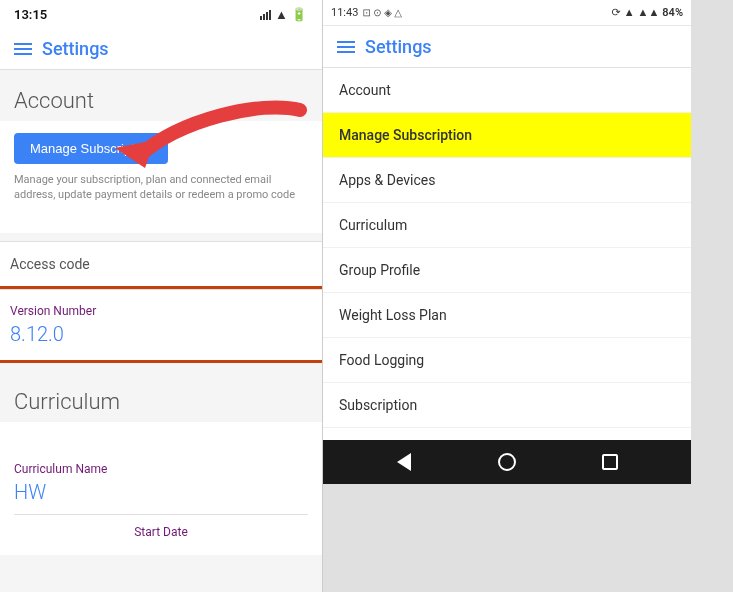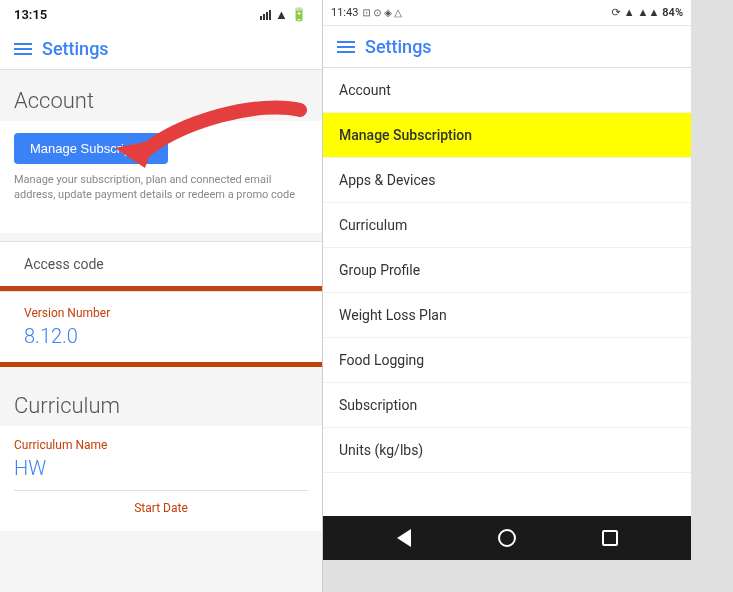--- a/index.html
+++ b/index.html
@@ -111,30 +111,30 @@
       margin-bottom: 18px;
     }
 
     .divider {
       height: 1px;
       background: #e0e0e0;
       margin: 0;
     }
 
     .list-item-left {
-      padding: 14px 24px;
+      padding: 14px 10px;
       font-size: 14px;
       color: #555;
       background: white;
-      border-bottom: 5px solid #c2410c;
+      border-bottom: 3px solid #c2410c;
     }
 
     .list-item-left .label {
       font-size: 12px;
-      color: #c2410c;
+      color: #701a75;
       margin-bottom: 4px;
     }
     .list-item-left .value {
       font-size: 20px;
       color: #3b82f6;
       font-weight: 300;
     }
 
     .section-header-2 {
       padding: 18px 14px 8px 14px;
@@ -152,21 +152,21 @@
       left: 100px;
       width: 220px;
       height: 100px;
       pointer-events: none;
       z-index: 10;
     }
 
     
     .phone-right {
       width: 368px;
-      height: 560px;
+      height: 484px;
       background: #8b5cf6;
       display: flex;
       flex-direction: column;
       overflow: hidden;
     }
 
     .status-bar-right {
       background: white;
       padding: 4px 8px;
       display: flex;
@@ -321,21 +321,21 @@
       <span>Access code</span>
     </div>
     <div class="divider"></div>
     <div class="list-item-left">
       <div class="label">Version Number</div>
       <div class="value">8.12.0</div>
     </div>
 
     <div class="section-header-2">Curriculum</div>
     <div class="content-card">
-      <div class="list-item-left" style="padding:0 0 10px 0; border:none;">
+      <div class="list-item-left" style="padding:0 0 10px 0; border:none;margin-top:28px;">
         <div class="label">Curriculum Name</div>
         <div class="value">HW</div>
       </div>
       <div class="divider"></div>
       <div class="list-item-left" style="padding: 10px 0 0 0; border:none;text-align:center;">
         <div class="label">Start Date</div>
       </div>
     </div>
   </div>
 

